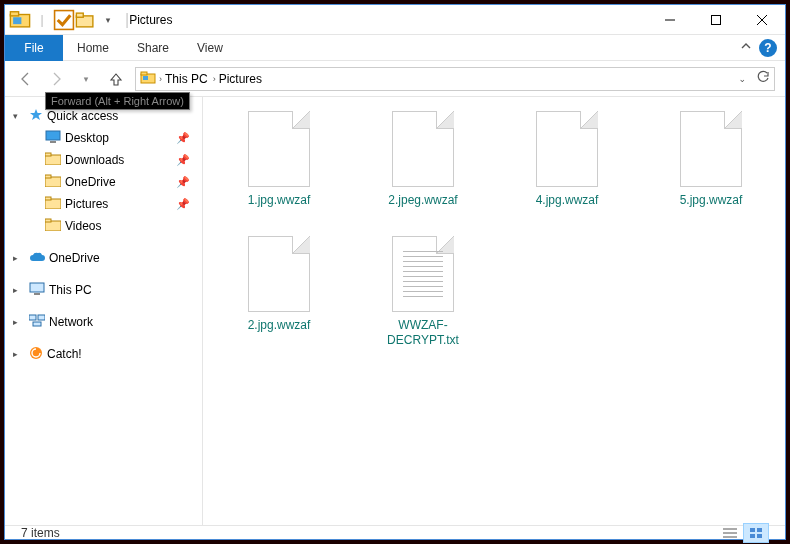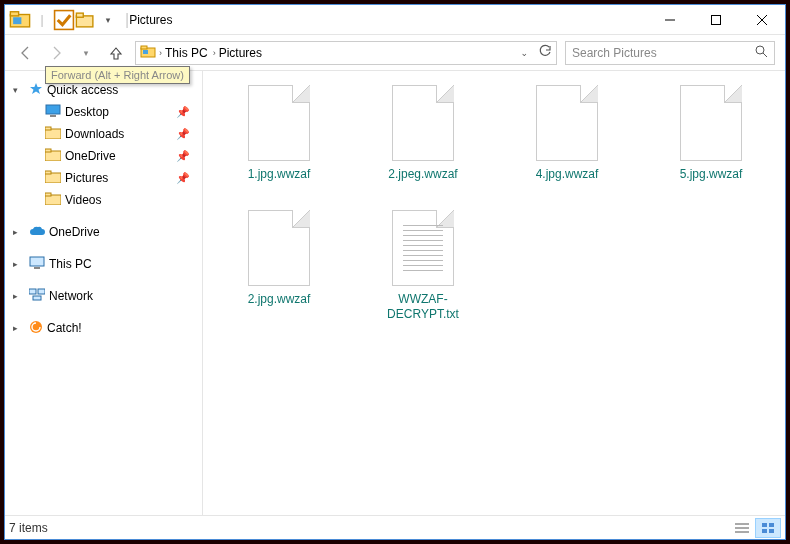--- a/index.html
+++ b/index.html
@@ -27,40 +27,40 @@
   
   .addr-row{height:36px;display:flex;align-items:center;padding:0 10px;gap:8px;border-bottom:1px solid #e5e5e5;}
   .navarrow{width:22px;height:22px;display:flex;align-items:center;justify-content:center;color:#888;}
   .navarrow.enabled{color:#333;}
   .addr-box{flex:1;height:24px;border:1px solid #ccc;display:flex;align-items:center;padding:0 4px;font-size:12px;position:relative;}
   .crumb{display:flex;align-items:center;gap:2px;}
   .crumb .sep{color:#555;font-size:9px;padding:0 3px;}
   .addr-right{margin-left:auto;display:flex;align-items:center;gap:10px;color:#555;}
   .search-box{width:210px;height:24px;border:1px solid #ccc;display:flex;align-items:center;padding:0 6px;font-size:12px;color:#888;}
   .search-box .mag{margin-left:auto;color:#555;}
-  .tooltip{position:absolute;top:24px;left:0px;background:#fef9c3;border:1px solid #767676;padding:2px 5px;font-size:11px;box-shadow:2px 2px 3px rgba(0,0,0,.2);white-space:nowrap;z-index:5;}
+  .tooltip{position:absolute;top:24px;left:0px;background:#000000;border:1px solid #767676;padding:2px 5px;font-size:11px;box-shadow:2px 2px 3px rgba(0,0,0,.2);white-space:nowrap;z-index:5;}
 
   
   .body{flex:1;display:flex;overflow:hidden;position:relative;}
   .sidebar{width:198px;border-right:1px solid #e5e5e5;font-size:12px;padding-top:8px;overflow:hidden;}
   .sidebar .node{display:flex;align-items:center;height:22px;padding-left:8px;gap:4px;}
   .sidebar .node.child{padding-left:40px;}
   .sidebar .node .arrow{width:12px;color:#555;font-size:9px;}
   .sidebar .node .pin{margin-left:auto;margin-right:12px;color:#888;font-size:11px;}
   .sidebar .spacer{height:10px;}
   .content{flex:1;padding:14px 10px;overflow:auto;}
   .grid{display:flex;flex-wrap:wrap;gap:28px 48px;align-content:flex-start;padding-left:18px;}
   .item{width:96px;display:flex;flex-direction:column;align-items:center;text-align:center;font-size:12px;color:#0f766e;}
   .item .thumb{width:62px;height:76px;background:#fff;border:1px solid #ccc;position:relative;margin-bottom:6px;}
   .item .thumb .fold{position:absolute;right:-1px;top:-1px;width:18px;height:18px;background:linear-gradient(135deg,#fff 48%,#ccc 50%,#e8e8e8 52%);border-left:1px solid #ccc;border-bottom:1px solid #ccc;}
   .item.text .thumb::after{content:"";position:absolute;left:10px;right:10px;top:14px;bottom:12px;background:repeating-linear-gradient(to bottom,#bbb 0,#bbb 1px,transparent 1px,transparent 5px);}
   .item .label{line-height:1.25;word-break:break-word;}
 
   
-  .statusbar{height:24px;border-top:1px solid #e5e5e5;display:flex;align-items:center;font-size:12px;padding:0 4px;color:#333;}
+  .statusbar{height:14px;border-top:1px solid #e5e5e5;display:flex;align-items:center;font-size:12px;padding:0 16px;color:#333;}
   .viewbtns{margin-left:auto;display:flex;gap:0;}
   .viewbtn{width:26px;height:20px;border:1px solid transparent;display:flex;align-items:center;justify-content:center;}
   .viewbtn.active{background:#cce8ff;border:1px solid #99d1ff;}
 
   
   .wm{position:absolute;inset:0;pointer-events:none;opacity:.05;display:flex;align-items:center;justify-content:center;}
   .wm span{font-size:130px;font-weight:700;font-style:italic;color:#b00000;transform:rotate(-8deg);}
 </style>
 </head>
 <body>
@@ -108,20 +108,32 @@
         </div>
       <div class="winbtn">
           <svg viewBox="0 0 10 10">
             <line x1="0" y1="0" x2="10" y2="10" stroke="#000"></line>
             <line x1="10" y1="0" x2="0" y2="10" stroke="#000"></line>
           </svg>
         </div>
     </div>
   </div>
 
+  <div class="ribbon">
+    <div class="file-tab">File</div>
+    <div class="rtab">Home</div>
+    <div class="rtab">Share</div>
+    <div class="rtab">View</div>
+    <div class="rib-right">
+      <span class="chev"><svg viewBox="0 0 10 10">
+            <path d="M1 6 L5 2 L9 6" fill="none" stroke="#555" stroke-width="1.4"></path>
+          </svg></span>
+      <span class="help">?</span>
+    </div>
+  </div>
 
   <div class="addr-row">
     <div class="navarrow">
         <svg width="16" height="16" viewBox="0 0 16 16">
           <path d="M10 2 L4 8 L10 14" fill="none" stroke="#888" stroke-width="1.3"></path>
         </svg>
       </div>
     <div class="navarrow" style="position:relative;">
       <svg width="16" height="16" viewBox="0 0 16 16">
           <path d="M6 2 L12 8 L6 14" fill="none" stroke="#bbb" stroke-width="1.3"></path>
@@ -153,27 +165,20 @@
         </span>
       <div class="addr-right">
         <span style="font-size:9px;">⌄</span>
         <span><svg width="14" height="14" viewBox="0 0 14 14">
               <path d="M11 3 A5 5 0 1 0 12 8" fill="none" stroke="#555" stroke-width="1.2"></path>
               <path d="M12 2 L12 6 L8 6" fill="none" stroke="#555" stroke-width="1.2"></path>
             </svg></span>
       </div>
     </div>
 
-    <div class="search-box">
-      <span>Search Pictures</span>
-      <span class="mag"><svg width="13" height="13" viewBox="0 0 13 13">
-            <circle cx="5" cy="5" r="4" fill="none" stroke="#555"></circle>
-            <line x1="8" y1="8" x2="12" y2="12" stroke="#555"></line>
-          </svg></span>
-    </div>
   </div>
 
   <div class="body">
     <div class="wm">
         <span></span>
       </div>
 
     <div class="sidebar">
       <div class="node">
         <span class="arrow">▾</span>

